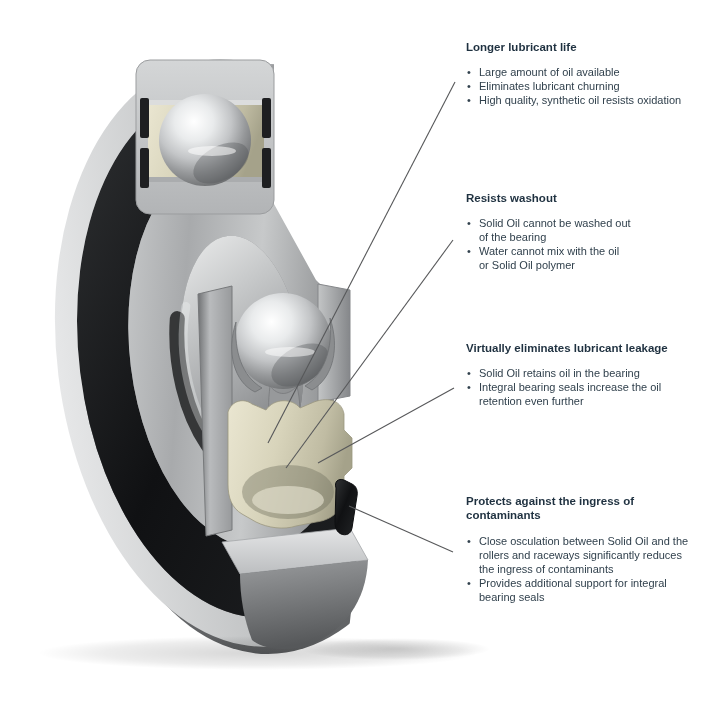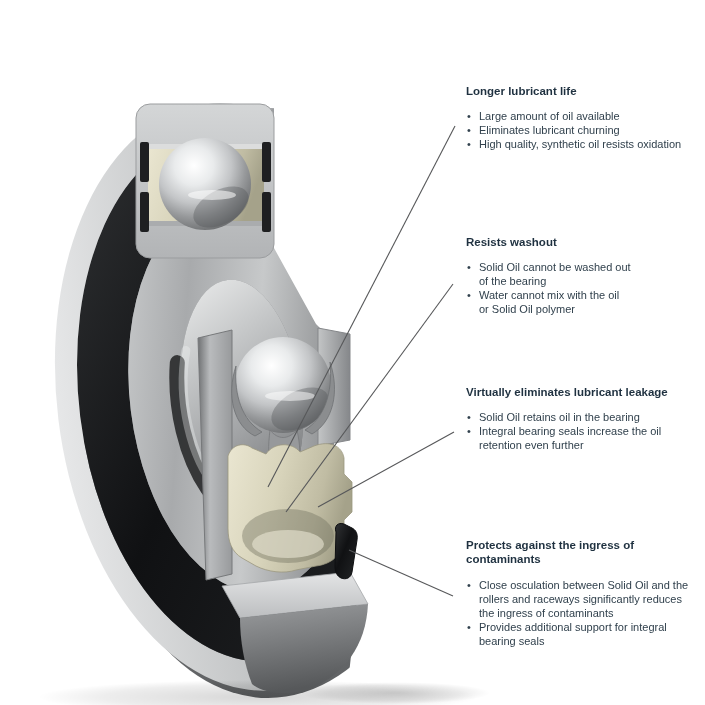--- a/index.html
+++ b/index.html
@@ -1,18 +1,18 @@
 <!DOCTYPE html>
 <html><head>
 <meta charset="utf-8">
 <style>
   html,body{margin:0;padding:0;background:#ffffff;}
   body{width:705px;height:705px;position:relative;overflow:hidden;
        font-family:"Liberation Sans",sans-serif;}
-  .stage{position:absolute;inset:0;margin-top:44px;}
+  .stage{position:absolute;inset:0;}
   svg{position:absolute;left:0;top:0;}
   .ann-col{position:absolute;left:466px;top:0;width:245px;}
   .ann-block{position:absolute;left:0;width:245px;}
   .ann-heading{font-size:11.5px;font-weight:bold;color:#1f3140;line-height:14px;
                margin:0 0 11px 0;white-space:pre-line;letter-spacing:0;}
   .ann-list{list-style:none;margin:0;padding:0;}
   .ann-list li{position:relative;padding-left:13px;font-size:11px;color:#31414d;
                line-height:14px;white-space:pre-line;}
   .ann-list li::before{content:"\2022";position:absolute;left:1px;top:0;
                color:#31414d;font-size:11px;}

